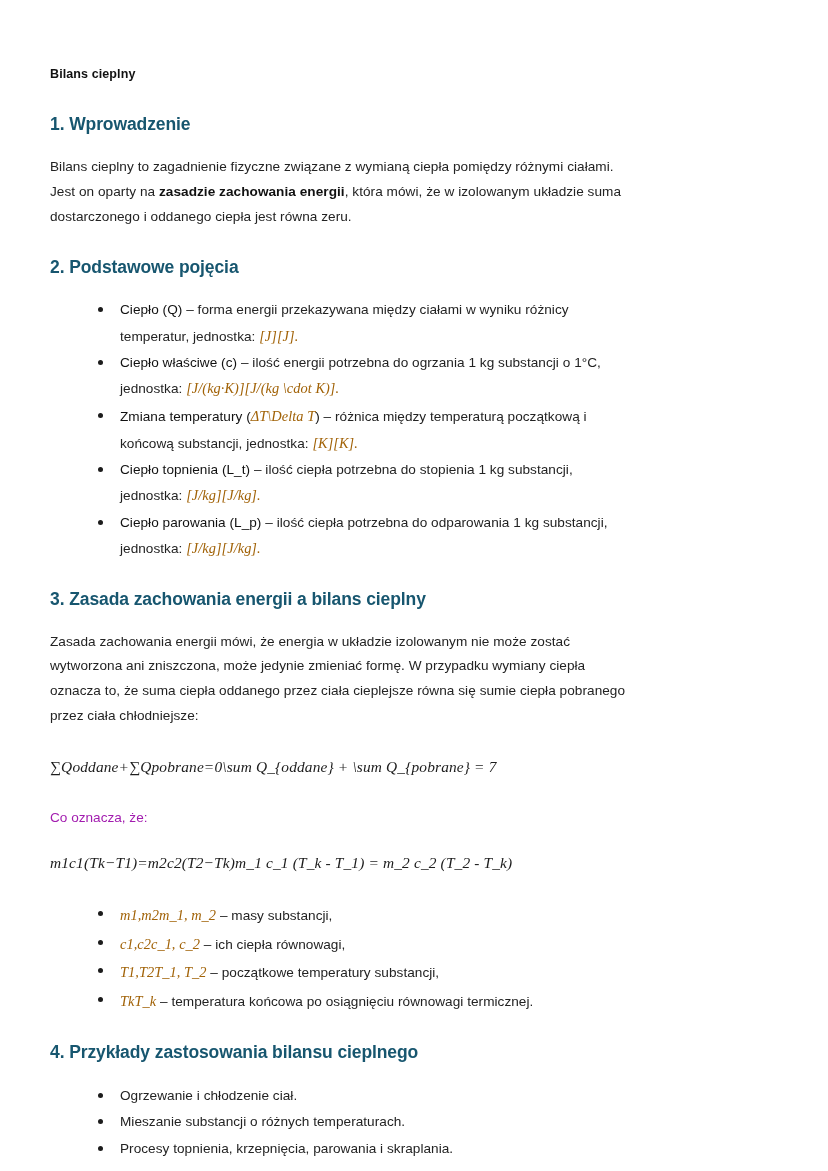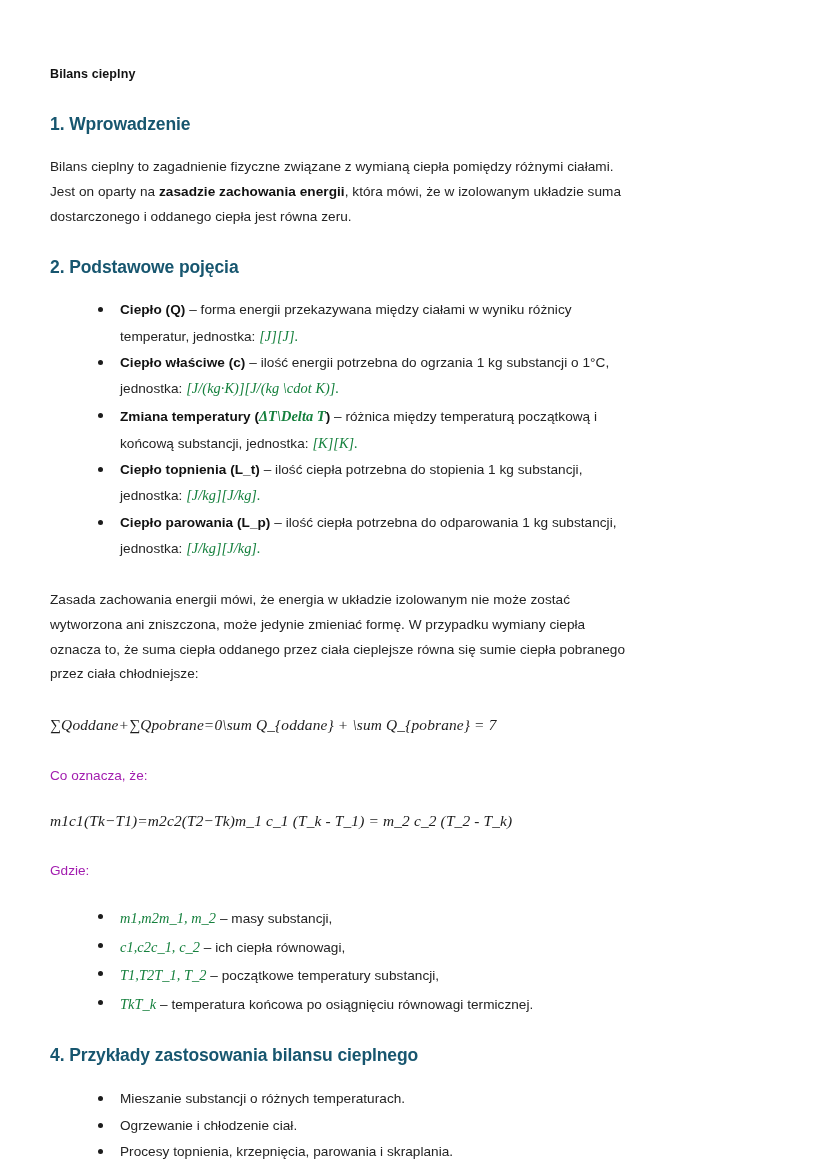--- a/index.html
+++ b/index.html
@@ -79,29 +79,29 @@
     width: 5px;
     height: 5px;
     border-radius: 50%;
     background: #1c1c1c;
   }
   ul.bullets.compact li {
     line-height: 1.95;
     margin-bottom: 0;
   }
   .term {
-    font-weight: bold;
+    font-weight: normal;
     color: #111111;
     margin-top: 32px;
   }
   .mathy {
     font-family: "Liberation Serif", serif;
     font-style: italic;
     font-size: 14.4px;
-    color: #15803d;
+    color: #a16207;
   }
   p.formula {
     font-family: "Liberation Serif", serif;
     font-style: italic;
     font-size: 15.4px;
     color: #1c1c1c;
     margin: 0 0 26px 0;
     line-height: 1.6;
     letter-spacing: 0.15px;
   }
@@ -120,39 +120,39 @@
   <h2 class="section-heading">2. Podstawowe pojęcia</h2>
 
   <ul class="bullets">
     <li><span class="term">Ciepło (Q)</span><span> – forma energii przekazywana między ciałami w wyniku różnicy temperatur, jednostka: </span><span class="mathy">[J][J]</span><span class="mathy">.</span></li>
     <li><span class="term">Ciepło właściwe (c)</span><span> – ilość energii potrzebna do ogrzania 1 kg substancji o 1°C, jednostka: </span><span class="mathy">[J/(kg·K)][J/(kg \cdot K)]</span><span class="mathy">.</span></li>
     <li><span class="term">Zmiana temperatury (</span><span class="term mathy">ΔT\Delta T</span><span class="term">)</span><span> – różnica między temperaturą początkową i końcową substancji, jednostka: </span><span class="mathy">[K][K]</span><span class="mathy">.</span></li>
     <li><span class="term">Ciepło topnienia (L_t)</span><span> – ilość ciepła potrzebna do stopienia 1 kg substancji, jednostka: </span><span class="mathy">[J/kg][J/kg]</span><span class="mathy">.</span></li>
     <li><span class="term">Ciepło parowania (L_p)</span><span> – ilość ciepła potrzebna do odparowania 1 kg substancji, jednostka: </span><span class="mathy">[J/kg][J/kg]</span><span class="mathy">.</span></li>
   </ul>
 
+  <h2 class="section-heading">3. Zasada zachowania energii a bilans cieplny</h2>
 
   <p class="body-text">Zasada zachowania energii mówi, że energia w układzie izolowanym nie może zostać wytworzona ani zniszczona, może jedynie zmieniać formę. W przypadku wymiany ciepła oznacza to, że suma ciepła oddanego przez ciała cieplejsze równa się sumie ciepła pobranego przez ciała chłodniejsze:</p>
 
   <p class="formula">∑Qoddane+∑Qpobrane=0\sum Q_{oddane} + \sum Q_{pobrane} = 7</p>
 
   <p class="lead-in">Co oznacza, że:</p>
 
   <p class="formula">m1c1(Tk−T1)=m2c2(T2−Tk)m_1 c_1 (T_k - T_1) = m_2 c_2 (T_2 - T_k)</p>
 
-  <p class="lead-in">Gdzie:</p>
 
   <ul class="bullets compact">
     <li><span class="mathy">m1,m2m_1, m_2</span><span> – masy substancji,</span></li>
     <li><span class="mathy">c1,c2c_1, c_2</span><span> – ich ciepła równowagi,</span></li>
     <li><span class="mathy">T1,T2T_1, T_2</span><span> – początkowe temperatury substancji,</span></li>
     <li><span class="mathy">TkT_k</span><span> – temperatura końcowa po osiągnięciu równowagi termicznej.</span></li>
   </ul>
 
   <h2 class="section-heading">4. Przykłady zastosowania bilansu cieplnego</h2>
 
   <ul class="bullets compact">
+    <li>Ogrzewanie i chłodzenie ciał.</li>
     <li>Mieszanie substancji o różnych temperaturach.</li>
-    <li>Ogrzewanie i chłodzenie ciał.</li>
     <li>Procesy topnienia, krzepnięcia, parowania i skraplania.</li>
   </ul>
 
 </div>
 
 </body></html>

